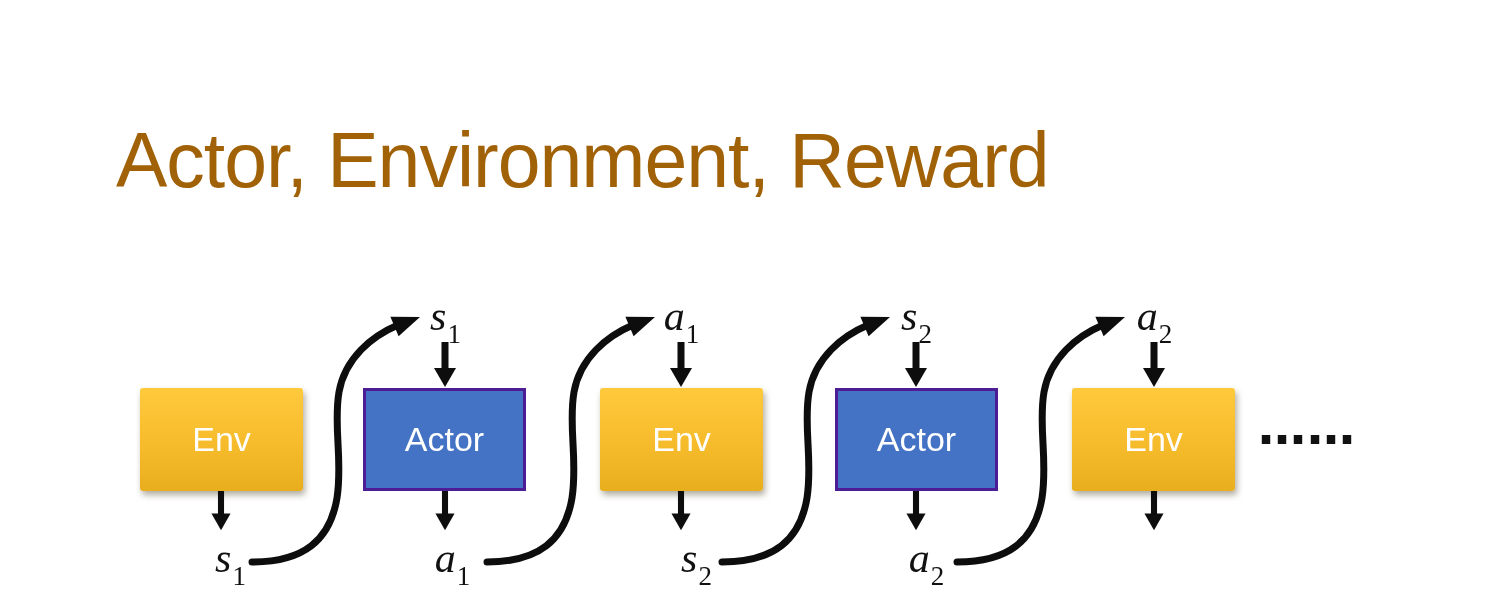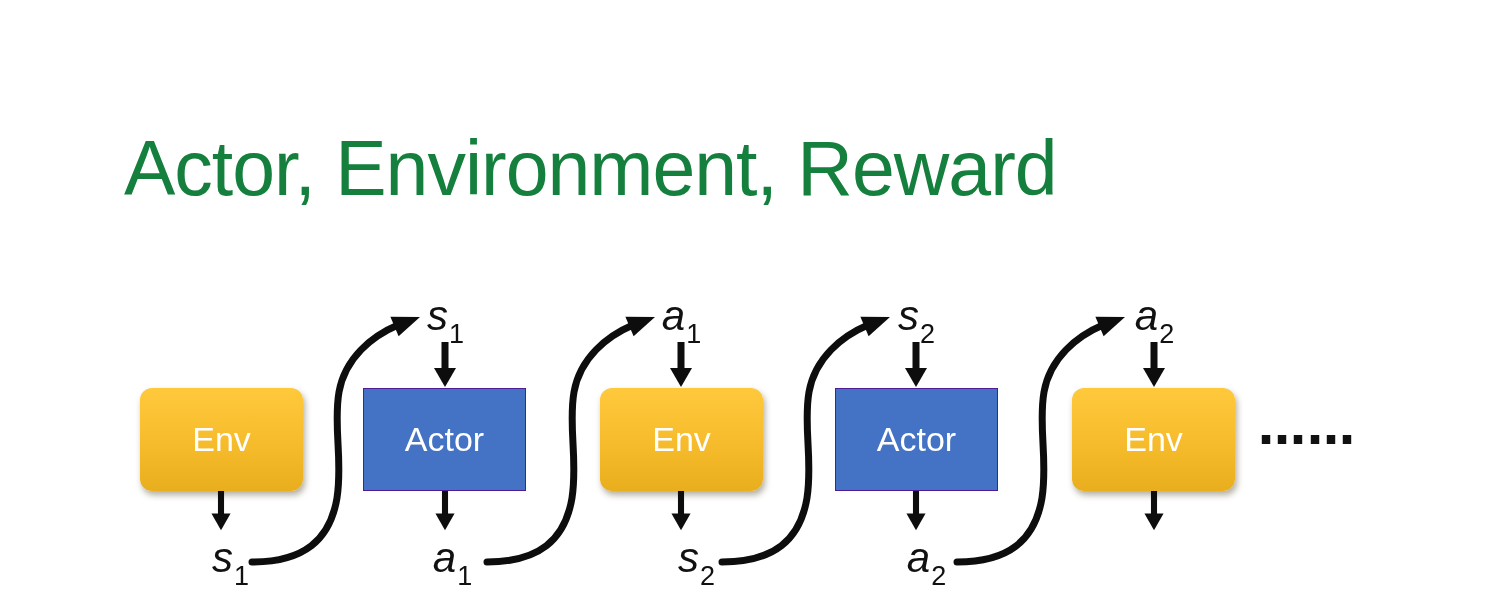--- a/index.html
+++ b/index.html
@@ -12,53 +12,53 @@
     width: 1500px;
     height: 608px;
     background: #ffffff;
     overflow: hidden;
     font-family: "Liberation Sans", sans-serif;
   }
   .title {
     position: absolute;
     left: 112px;
     top: 112px;
-    margin: 12px;
+    margin: 4px;
     font-size: 77px;
     font-weight: 300;
     letter-spacing: -1px;
-    color: #15803d;
+    color: #a16207;
     white-space: nowrap;
   }
   .box {
     position: absolute;
     top: 388px;
     width: 163px;
     height: 103px;
     display: flex;
     align-items: center;
     justify-content: center;
     color: #ffffff;
     font-size: 34px;
     box-sizing: border-box;
   }
   .box.env {
     background: linear-gradient(to bottom, #FFC93C 0%, #F5BA2A 60%, #E9AE1E 100%);
-    border-radius: 12px;
+    border-radius: 3px;
     box-shadow: 2px 4px 6px rgba(60, 50, 20, 0.40);
   }
   .box.actor {
     background: #4472C4;
-    border: 1px solid #4c1d95;
+    border: 3px solid #4c1d95;
   }
   .mlabel {
     position: absolute;
     width: 100px;
     text-align: center;
-    font-family: Liberation Sans, sans-serif;
+    font-family: Liberation Serif, serif;
     font-style: italic;
     font-size: 42px;
     color: #111111;
     white-space: nowrap;
   }
   .mlabel sub {
     font-style: normal;
     font-size: 27px;
     position: relative;
     top: 4px;

